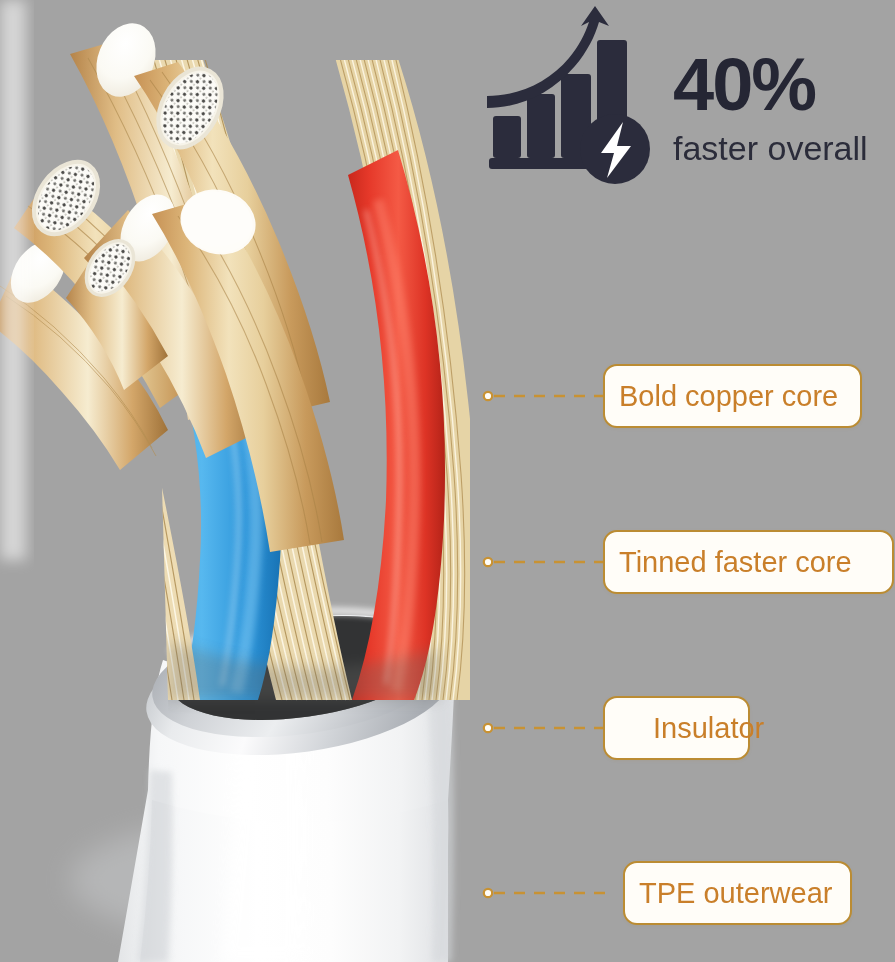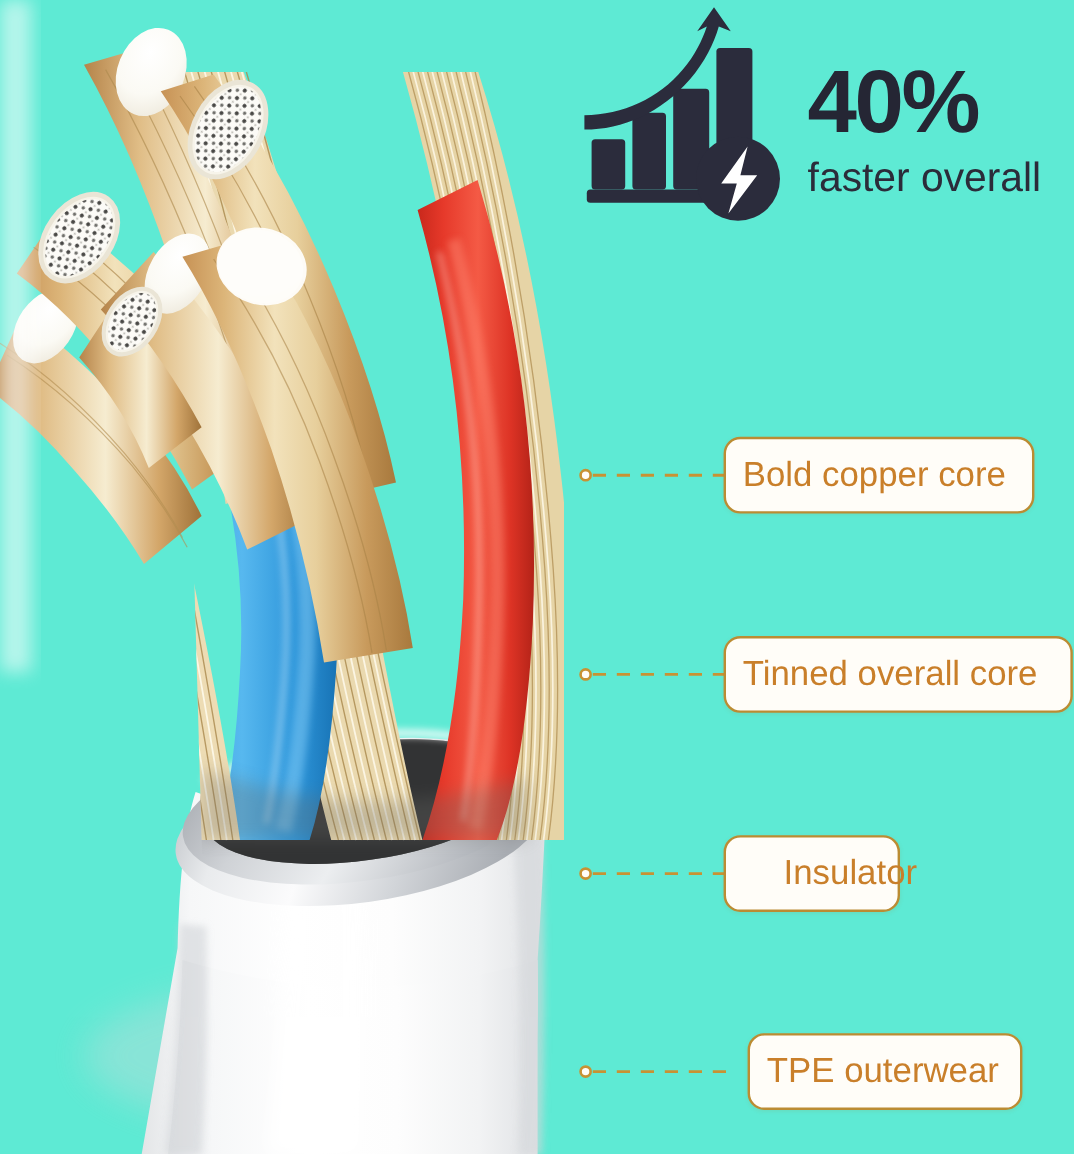--- a/index.html
+++ b/index.html
@@ -7,21 +7,21 @@
     padding: 0;
     background: #ffffff;
   }
   body {
     font-family: "Liberation Sans", sans-serif;
   }
   #stage {
     position: relative;
     width: 895px;
     height: 962px;
-    background: #5eead4;
+    background: #a3a3a3;
     overflow: hidden;
   }
 
   
   #cable-art {
     position: absolute;
     left: 0;
     top: 0;
     width: 500px;
     height: 962px;
@@ -434,21 +434,21 @@
       <span class="callout-label">Bold copper core</span>
     </div>
   </div>
 
   <div class="callout" id="callout-1">
     <svg class="callout-leader" width="130" height="64" viewBox="0 0 130 64" xmlns="http://www.w3.org/2000/svg">
       <circle cx="6" cy="32" r="4.2" fill="#fffdf8" stroke="#c89233" stroke-width="2.2"></circle>
       <line x1="12" y1="32" x2="126" y2="32" stroke="#c89233" stroke-width="2.4" stroke-dasharray="11 9"></line>
     </svg>
     <div class="callout-box">
-      <span class="callout-label">Tinned overall core</span>
+      <span class="callout-label">Tinned faster core</span>
     </div>
   </div>
 
   <div class="callout" id="callout-2">
     <svg class="callout-leader" width="130" height="64" viewBox="0 0 130 64" xmlns="http://www.w3.org/2000/svg">
       <circle cx="6" cy="32" r="4.2" fill="#fffdf8" stroke="#c89233" stroke-width="2.2"></circle>
       <line x1="12" y1="32" x2="126" y2="32" stroke="#c89233" stroke-width="2.4" stroke-dasharray="11 9"></line>
     </svg>
     <div class="callout-box">
       <span class="callout-label">Insulator</span>

